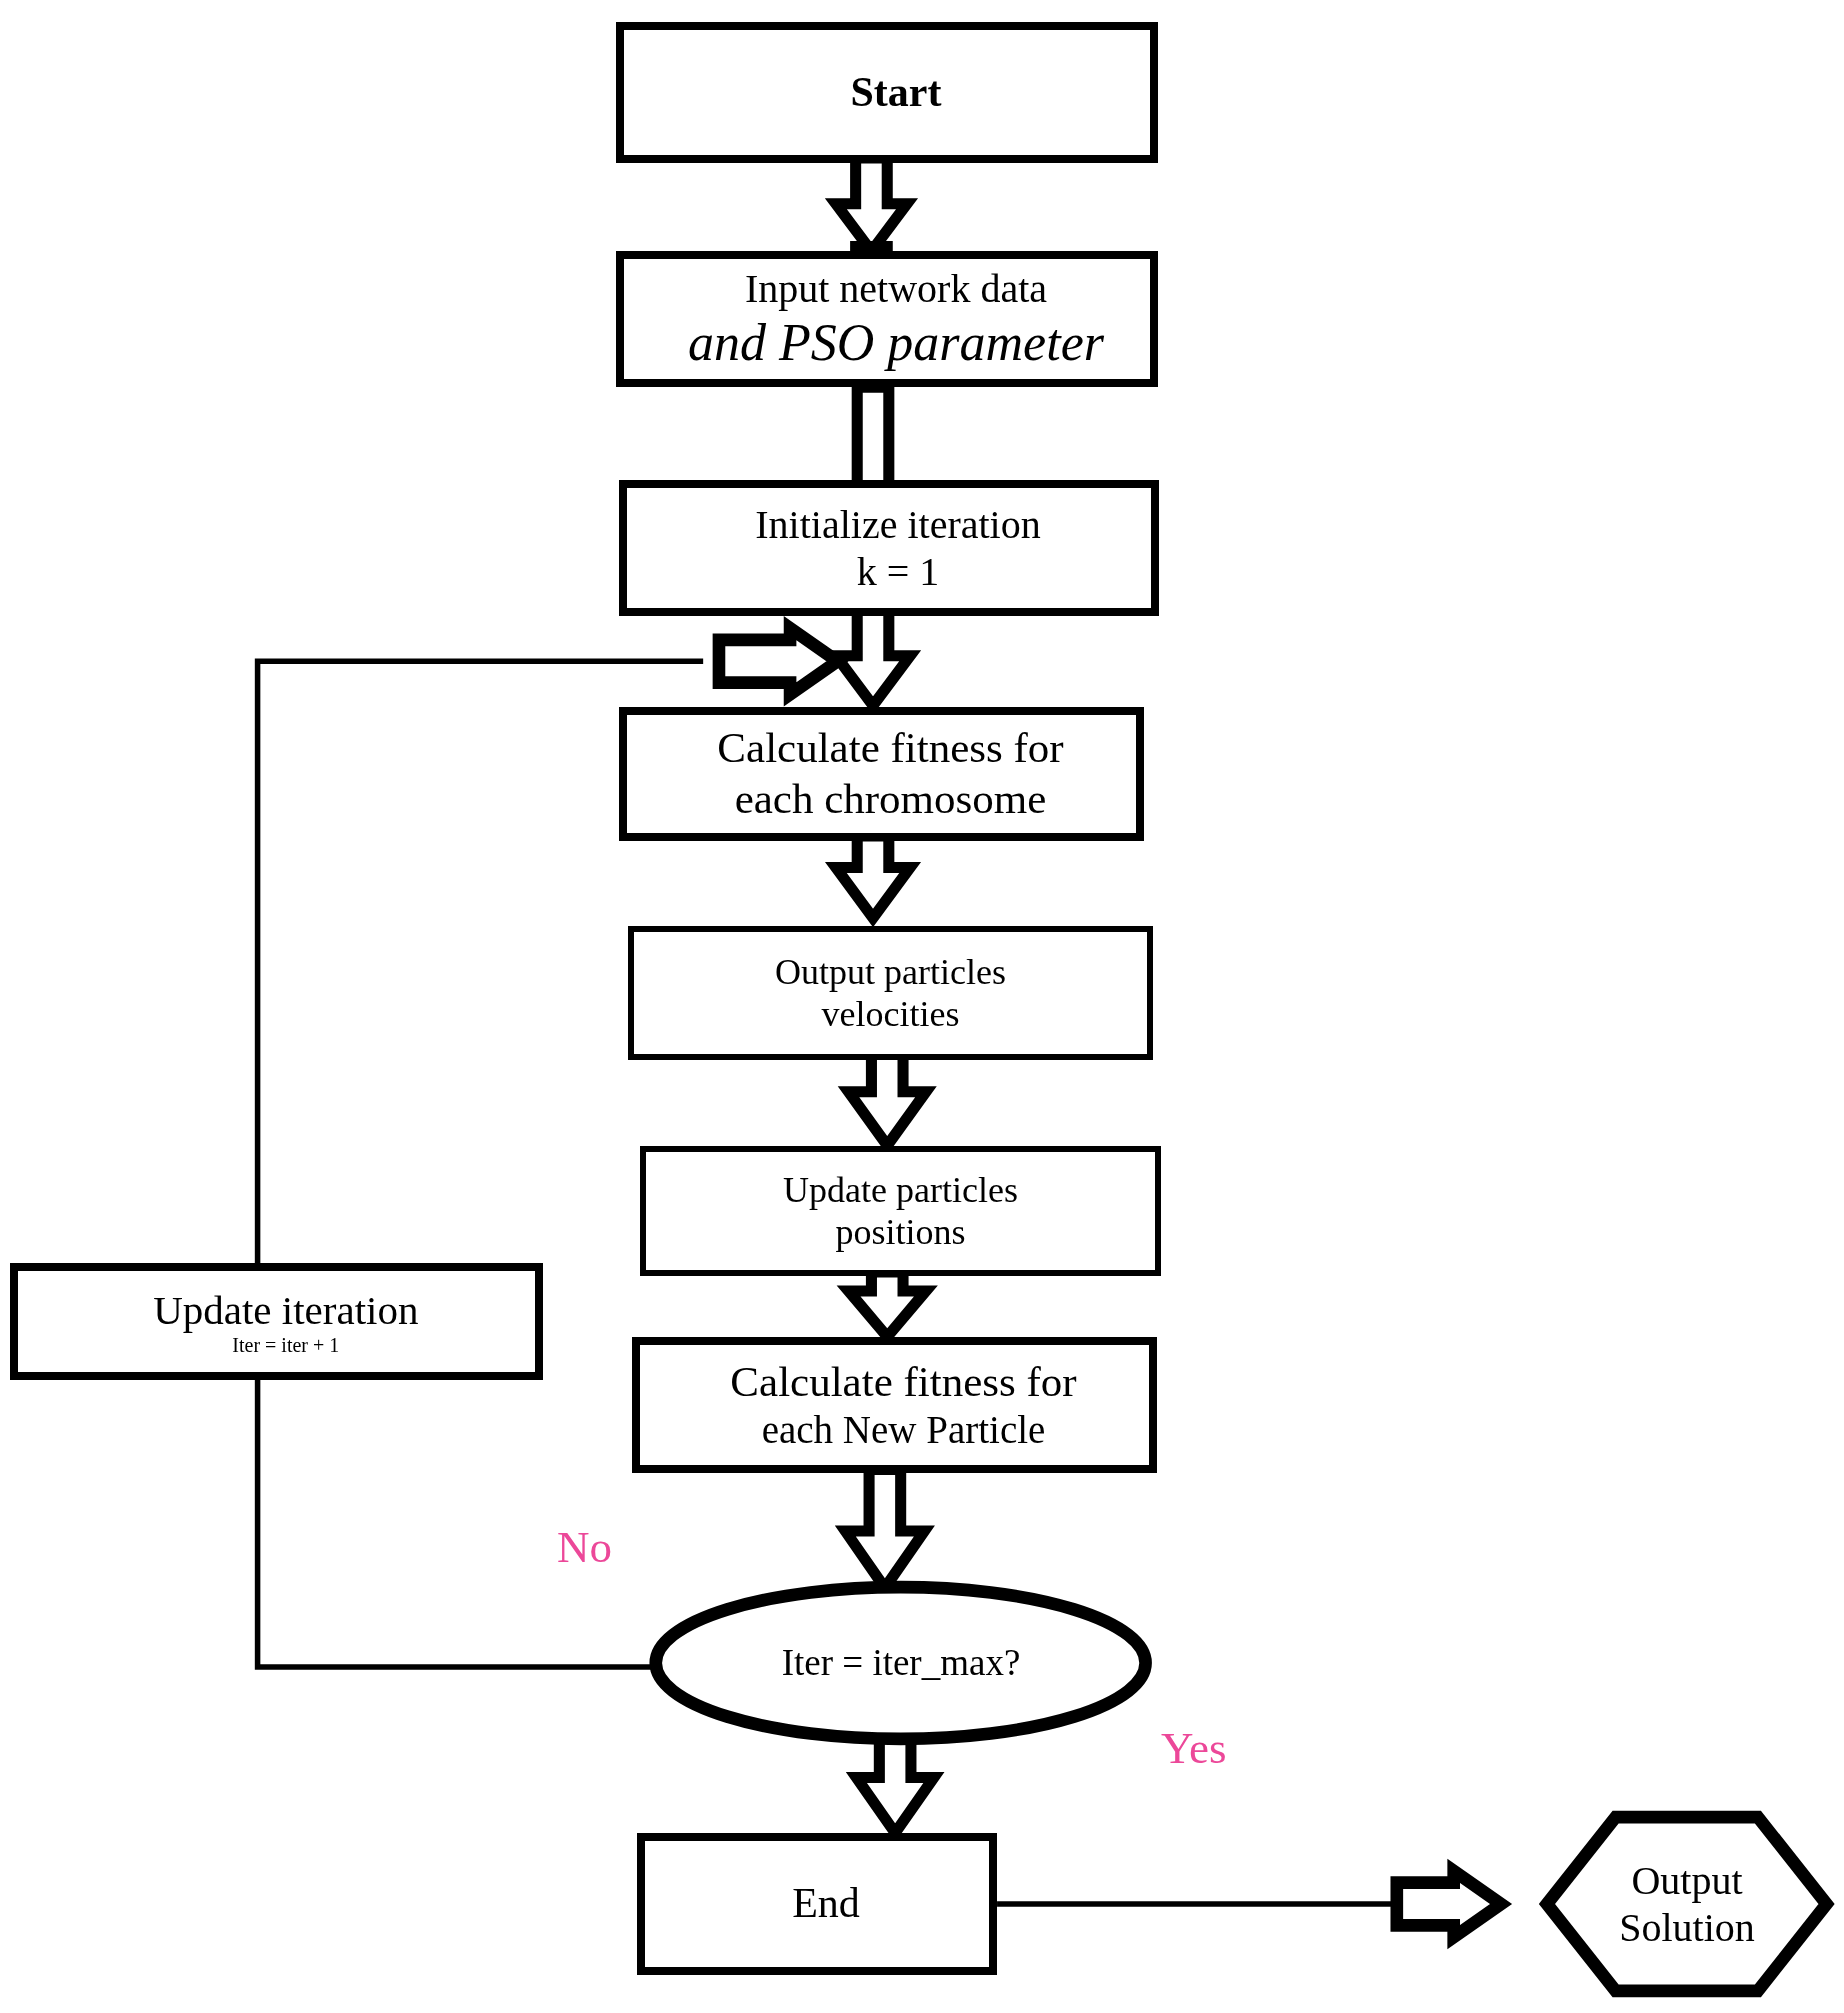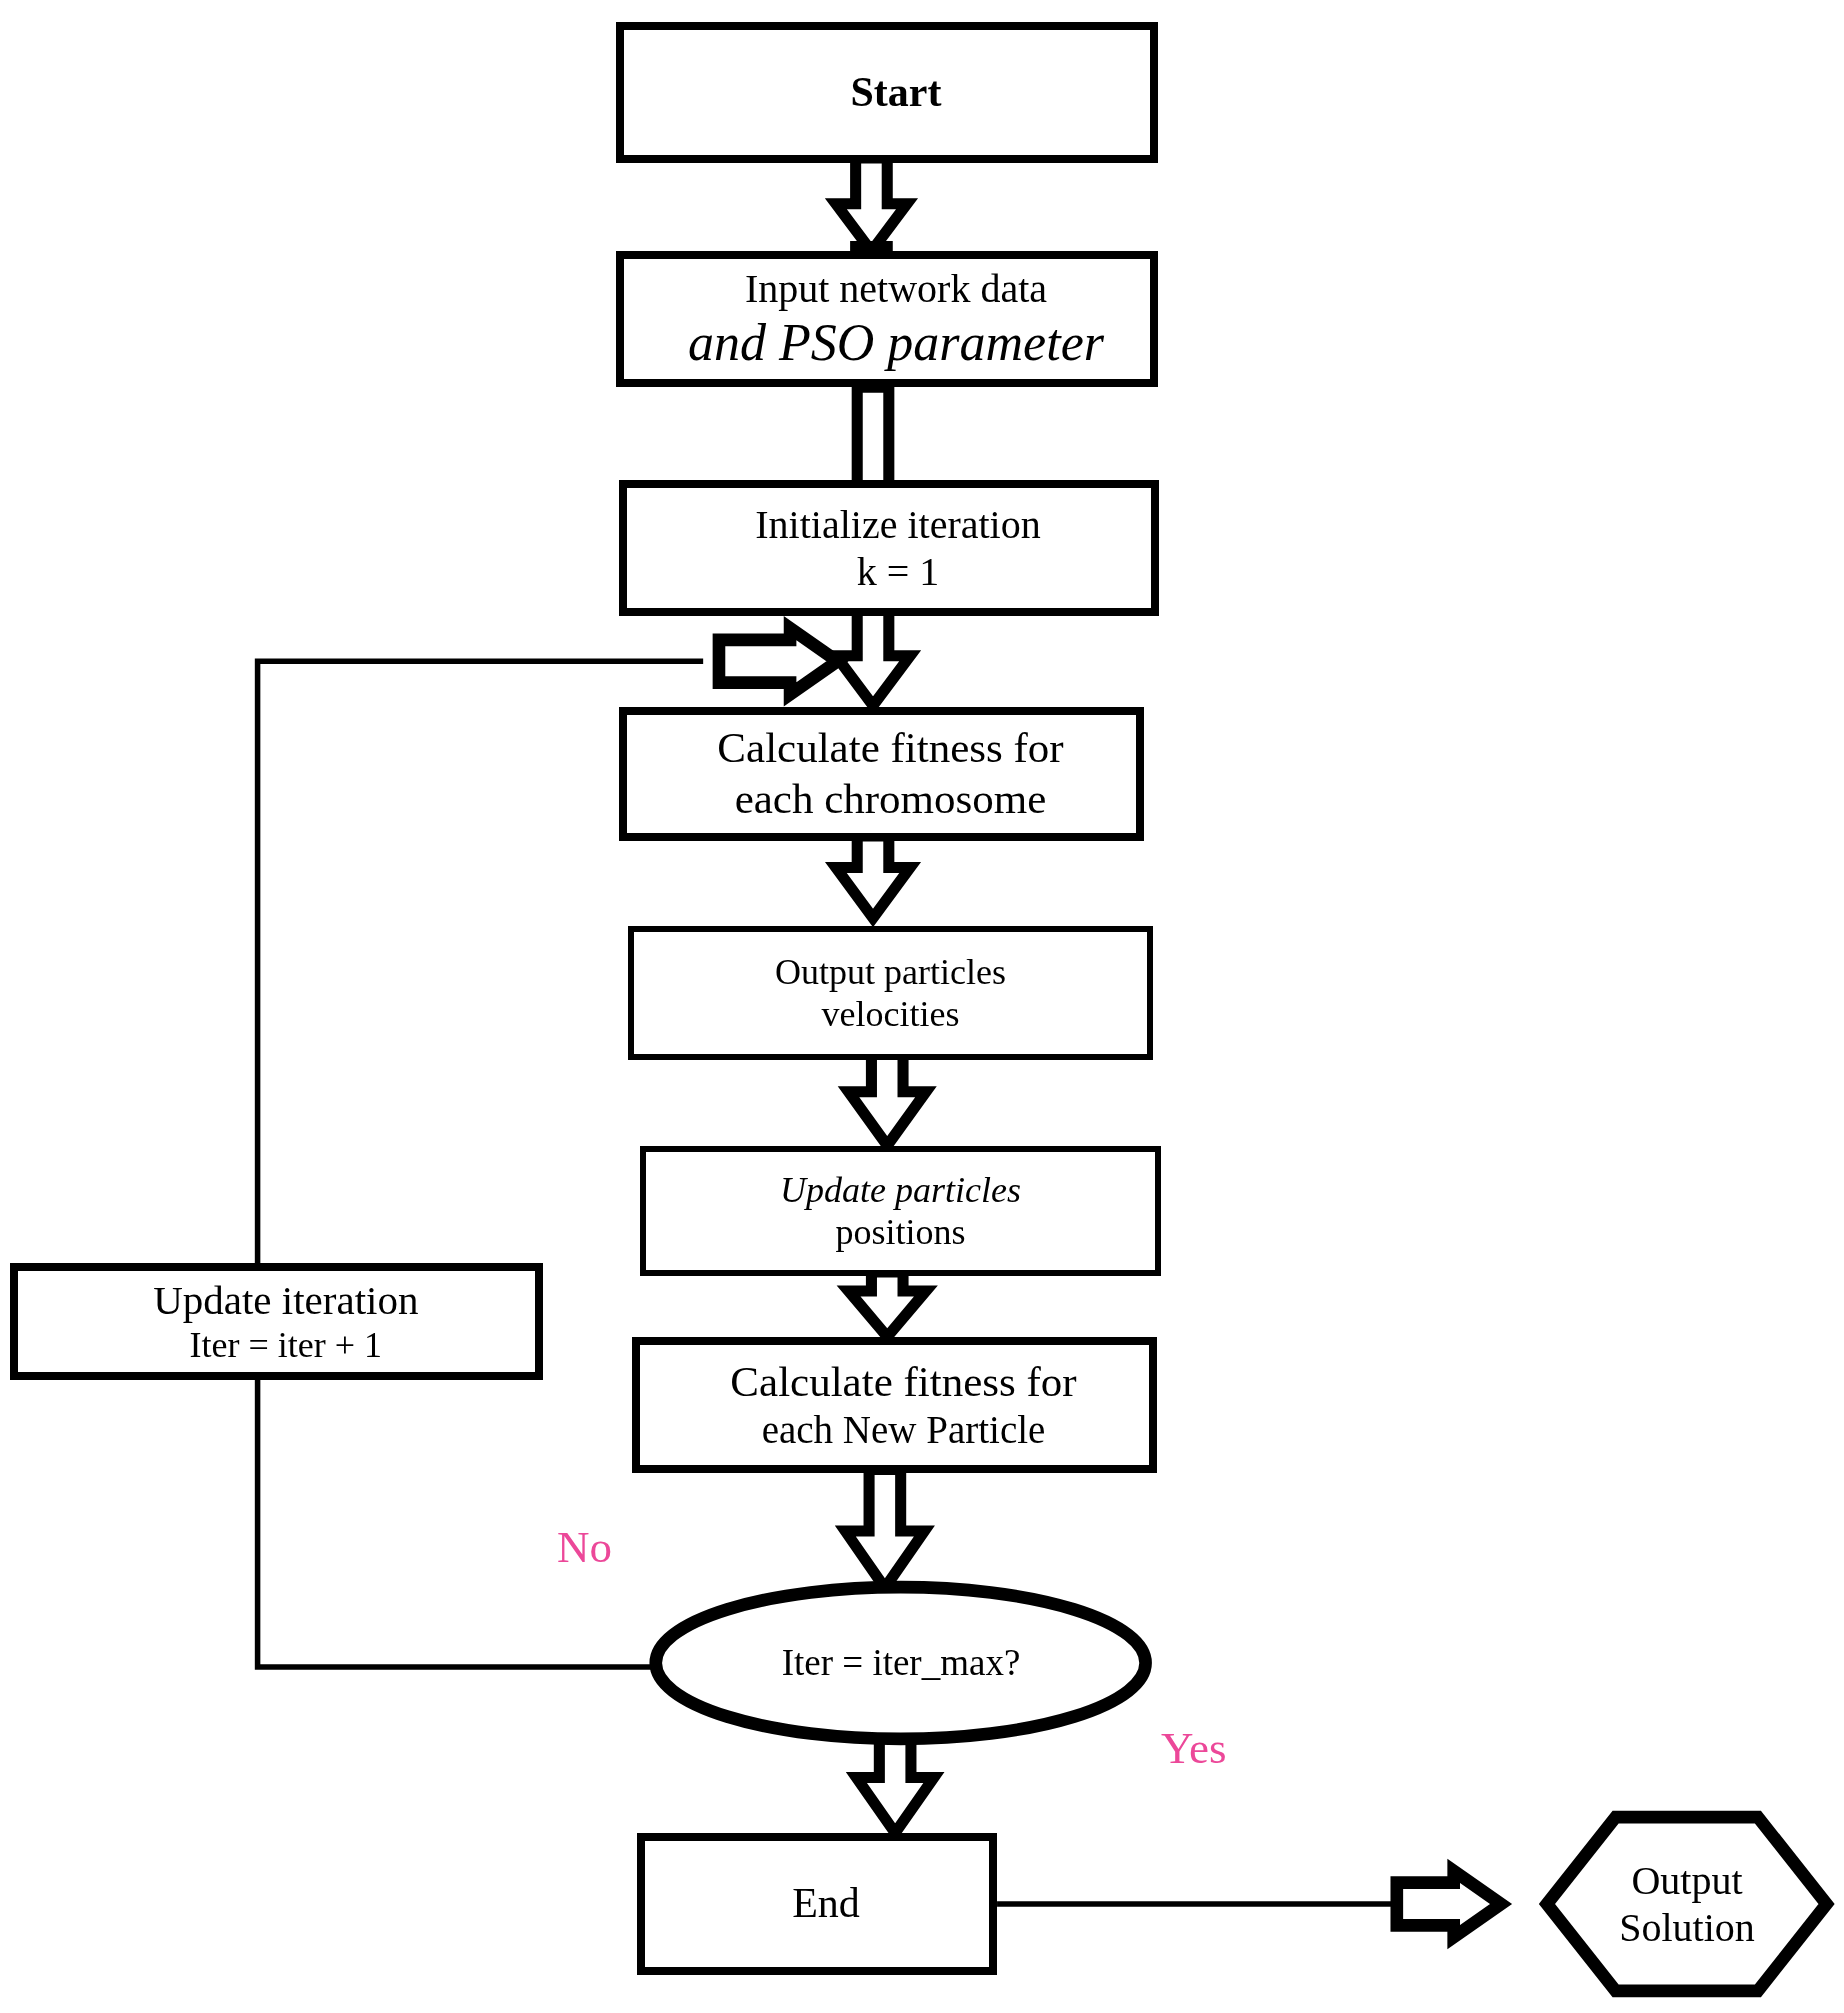--- a/index.html
+++ b/index.html
@@ -125,36 +125,36 @@
     <span class="lbl" style="font-size:43px;">Calculate fitness for</span>
     <span class="lbl" style="font-size:43px;">each chromosome</span>
   </div>
 
   <div class="node box-thin" style="left:628px; top:926px; width:525px; height:134px;">
     <span class="lbl" style="font-size:36px;">Output particles</span>
     <span class="lbl" style="font-size:36px;">velocities</span>
   </div>
 
   <div class="node box-thin" style="left:640px; top:1146px; width:521px; height:130px;">
-    <span class="lbl" style="font-size:36px;font-style:italic;">Update particles</span>
+    <span class="lbl" style="font-size:36px;">Update particles</span>
     <span class="lbl" style="font-size:36px;">positions</span>
   </div>
 
   <div class="node box" style="left:632px; top:1337px; width:525px; height:136px;">
     <span class="lbl" style="font-size:43px;">Calculate fitness for</span>
     <span class="lbl" style="font-size:39px;">each  New   Particle</span>
   </div>
 
   <div class="node" style="left:656px; top:1587px; width:490px; height:152px; background:transparent;">
     <span class="lbl" style="font-size:37px;">Iter = iter_max?</span>
   </div>
 
   <div class="node box" style="left:10.3px; top:1263px; width:533px; height:117px;">
     <span class="lbl" style="font-size:41px;">Update iteration</span>
-    <span class="lbl" style="font-size:36px;">Iter = iter + 1</span>
+    <span class="lbl" style="font-size:20px;">Iter = iter + 1</span>
   </div>
 
   <div class="node box" style="left:637px; top:1833px; width:360px; height:142px;">
     <span class="lbl" style="font-size:42px;">End</span>
   </div>
 
   <div class="node" style="left:1547px; top:1817px; width:280px; height:174px; background:transparent;">
     <span class="lbl" style="font-size:40px;">Output</span>
     <span class="lbl" style="font-size:40px;">Solution</span>
   </div>

